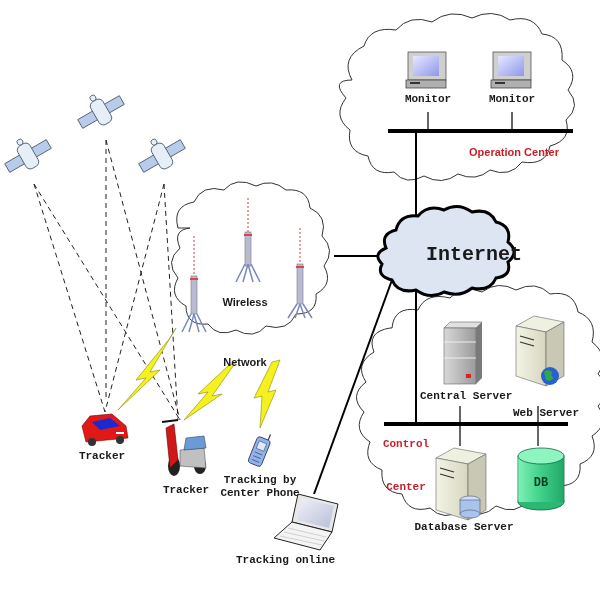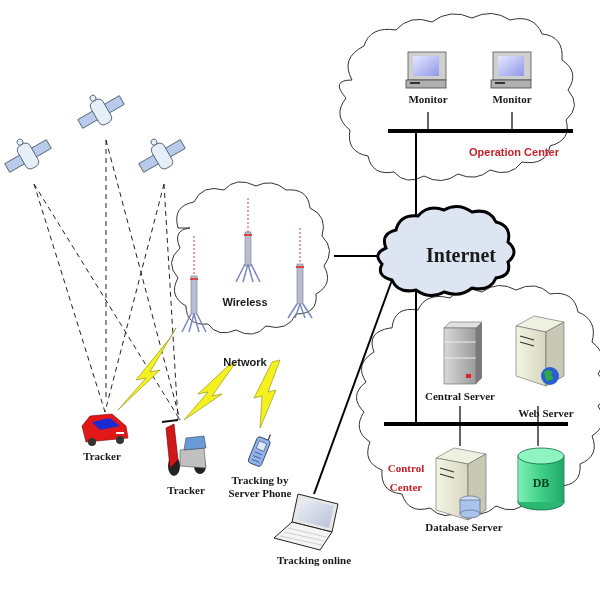--- a/index.html
+++ b/index.html
@@ -1,18 +1,18 @@
 <!DOCTYPE html>
 <html><head>
 <meta charset="utf-8">
 <style>
   html, body { margin: 0; padding: 0; background: #ffffff; }
   body { width: 600px; height: 600px; position: relative; overflow: hidden; font-family: "Liberation Serif", serif; }
   #canvas { position: absolute; left: 0; top: 0; width: 600px; height: 600px; }
-  .lbl { position: absolute; font-family: Liberation Serif, serif; font-weight: bold; font-size: 11px; color: #1a1a1a; text-align: center; white-space: nowrap; line-height: 13px; }
+  .lbl { position: absolute; font-family: Liberation Mono, monospace; font-weight: bold; font-size: 11px; color: #1a1a1a; text-align: center; white-space: nowrap; line-height: 13px; }
   .lbl-sans { font-family: "Liberation Sans", sans-serif; }
   .red { color: #c8202a; }
 </style>
 </head>
 <body>
 
 <svg id="canvas" viewBox="0 0 600 600" xmlns="http://www.w3.org/2000/svg">
   <defs>
     <linearGradient id="monScreen" x1="0" y1="0" x2="1" y2="1">
       <stop offset="0" stop-color="#e6e8ff"></stop>
@@ -204,22 +204,22 @@
 <div class="lbl" style="left:484px;top:93px;width:56px;">Monitor</div>
 <div class="lbl lbl-sans red" style="left:426px;top:146px;width:104px;margin-left:36px;">Operation Center</div>
 
 <div class="lbl" style="left:426px;top:247px;width:64px;font-size:20px;line-height:16px;">Internet</div>
 
 <div class="lbl lbl-sans" style="left:216px;top:296px;width:58px;">Wireless</div>
 <div class="lbl lbl-sans" style="left:216px;top:312px;width:58px;margin-top:44px;">Network</div>
 
 <div class="lbl" style="left:420px;top:390px;width:80px;">Central Server</div>
 <div class="lbl" style="left:512px;top:391px;width:68px;margin-top:16px;">Web Server</div>
-<div class="lbl red" style="left:380px;top:462px;width:52px;text-align:center;">Control</div>
+<div class="lbl red" style="left:380px;top:438px;width:52px;text-align:center;">Control</div>
 <div class="lbl red" style="left:380px;top:453px;width:52px;margin-top:28px;">Center</div>
 <div class="db-label lbl" style="left:528px;top:477px;width:26px;font-size:12px;color:#0c3a20;">DB</div>
 <div class="lbl" style="left:414px;top:521px;width:100px;">Database Server</div>
 
 <div class="lbl" style="left:76px;top:450px;width:52px;">Tracker</div>
 <div class="lbl" style="left:160px;top:484px;width:52px;">Tracker</div>
 <div class="lbl" style="left:220px;top:474px;width:80px;">Tracking by</div>
-<div class="lbl" style="left:220px;top:487px;width:80px;">Server Phone</div>
-<div class="lbl" style="left:266px;top:554px;width:96px;">Tracking online</div>
+<div class="lbl" style="left:220px;top:487px;width:80px;">Center Phone</div>
+<div class="lbl" style="left:236px;top:554px;width:96px;">Tracking online</div>
 
 </body></html>

